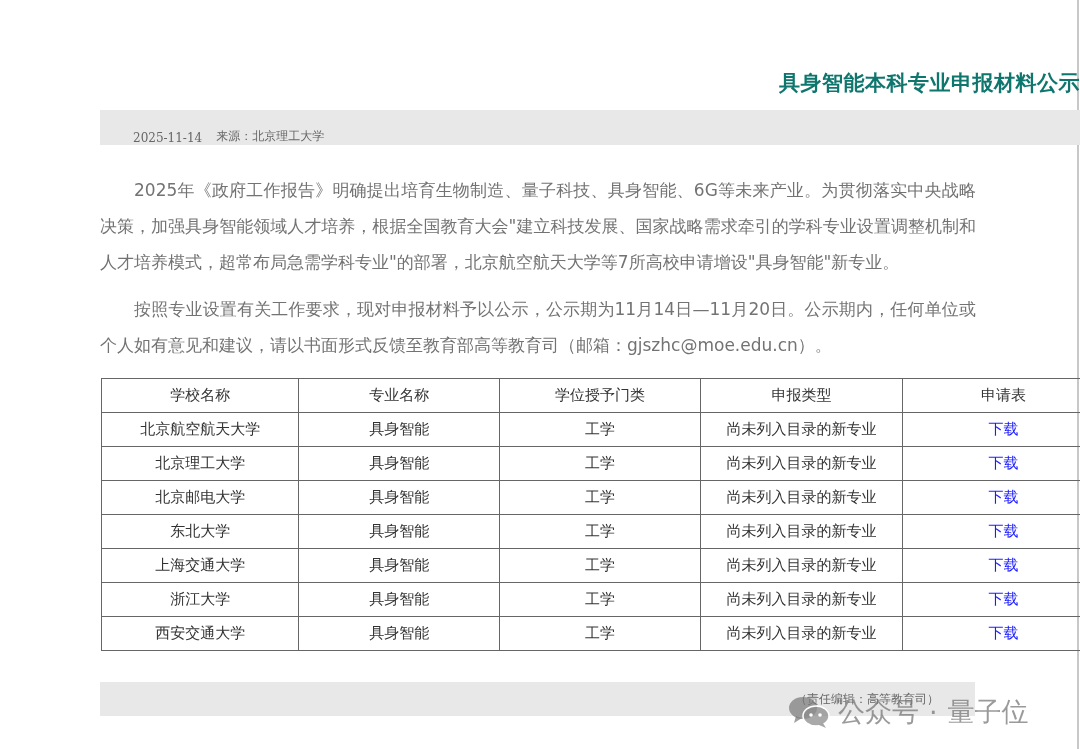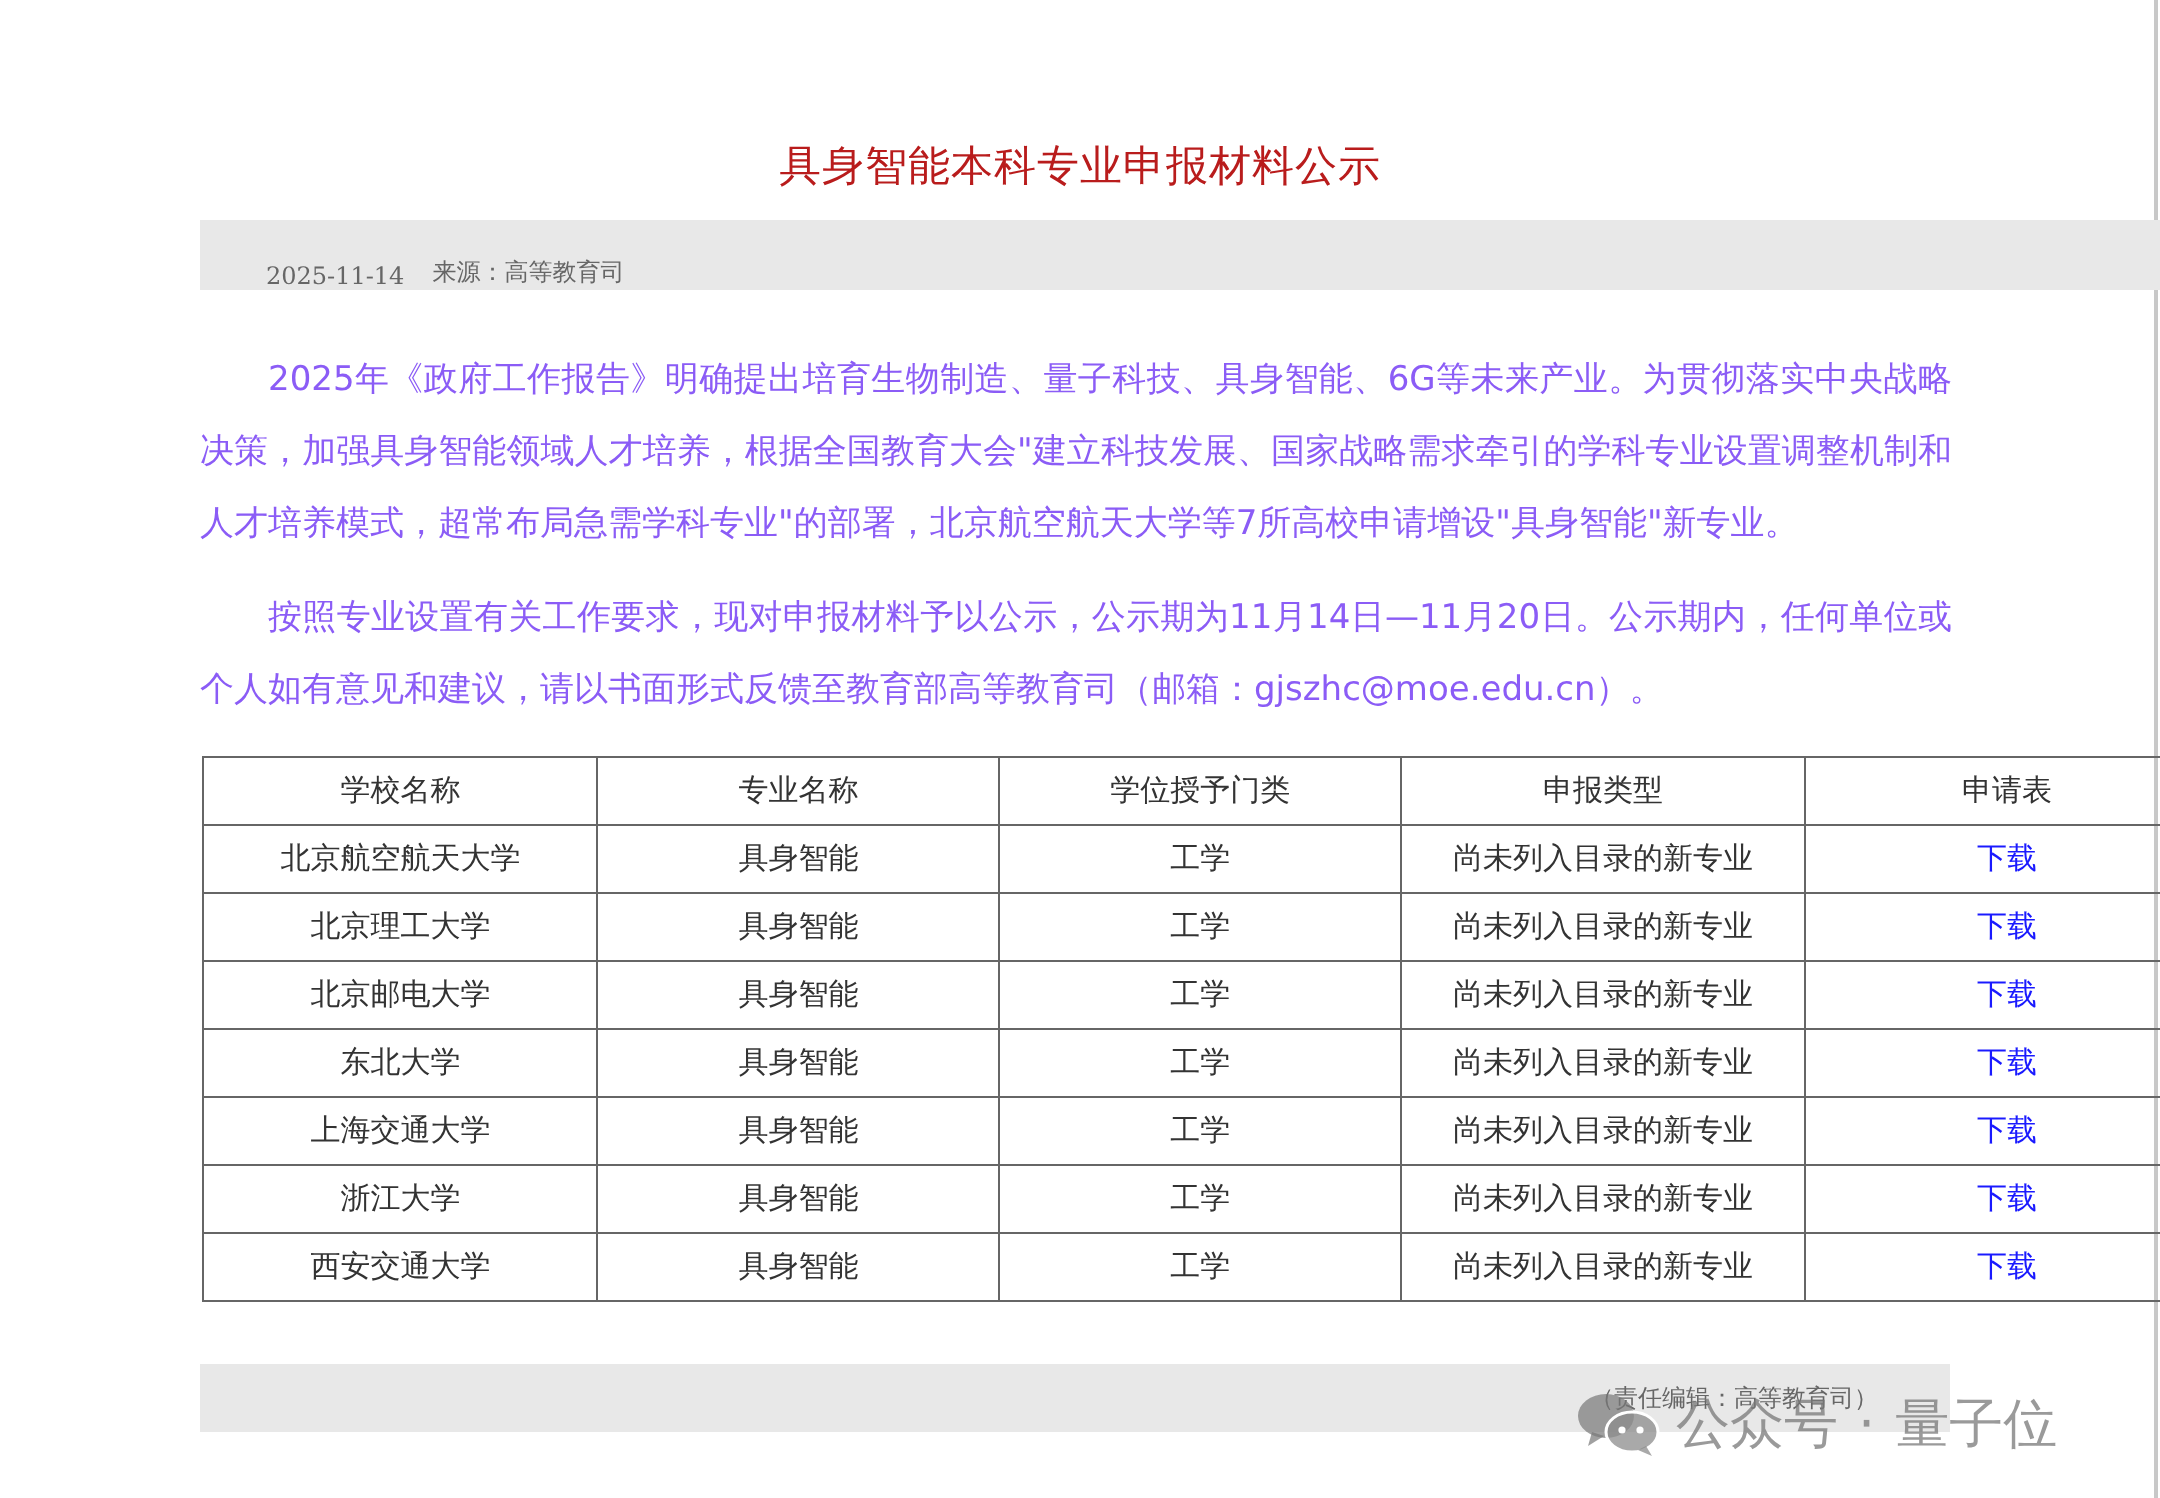--- a/index.html
+++ b/index.html
@@ -21,24 +21,24 @@
     top: 0;
     width: 2px;
     height: 749px;
     background: #c8c8c8;
   }
   .page-title {
     position: absolute;
     left: 0;
     top: 55px;
     width: 1080px;
-    text-align: center;
+    text-align: right;
     font-size: 21px;
-    font-weight: normal;
-    color: #b91c1c;
+    font-weight: bold;
+    color: #0f766e;
     letter-spacing: 0.5px;
   }
   .meta-bar {
     position: absolute;
     left: 100px;
     top: 110px;
     width: 1019px;
     height: 35px;
     background: #e8e8e8;
     display: flex;
@@ -53,21 +53,21 @@
   .meta-bar .source {
     margin-left: 14px;
   }
   .article-body {
     position: absolute;
     left: 100px;
     top: 172px;
     width: 876px;
     font-size: 17px;
     line-height: 36px;
-    color: #8b5cf6;
+    color: #737373;
   }
   .article-body p {
     margin: 0 0 11px 0;
     text-indent: 34px;
     text-align: justify;
   }
   .data-table {
     position: absolute;
     left: 101px;
     top: 378px;
@@ -135,21 +135,21 @@
 </style>
 </head>
 <body>
 
 <div class="right-edge"></div>
 
 <h1 class="page-title">具身智能本科专业申报材料公示</h1>
 
 <div class="meta-bar">
   <span class="date">2025-11-14</span>
-  <span class="source">来源：高等教育司</span>
+  <span class="source">来源：北京理工大学</span>
 </div>
 
 <div class="article-body">
   <p>2025年《政府工作报告》明确提出培育生物制造、量子科技、具身智能、6G等未来产业。为贯彻落实中央战略决策，加强具身智能领域人才培养，根据全国教育大会"建立科技发展、国家战略需求牵引的学科专业设置调整机制和人才培养模式，超常布局急需学科专业"的部署，北京航空航天大学等7所高校申请增设"具身智能"新专业。</p>
   <p>按照专业设置有关工作要求，现对申报材料予以公示，公示期为11月14日—11月20日。公示期内，任何单位或个人如有意见和建议，请以书面形式反馈至教育部高等教育司（邮箱：gjszhc@moe.edu.cn）。</p>
 </div>
 
 <table class="data-table">
   <colgroup>
     <col class="c1">

